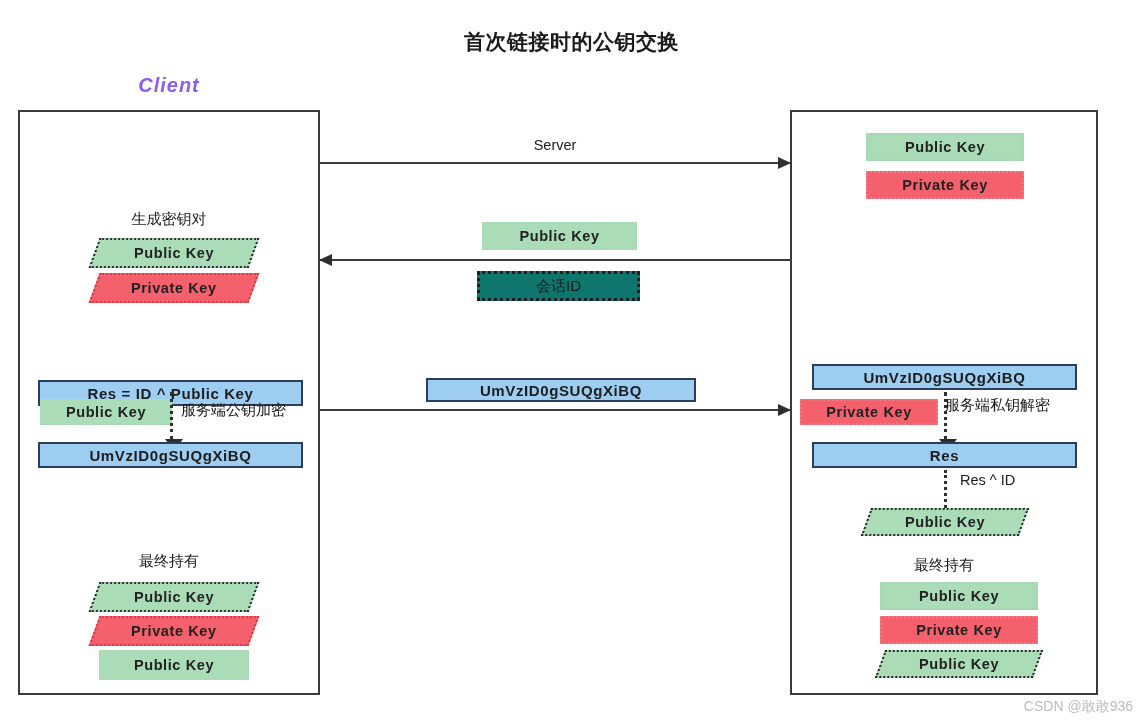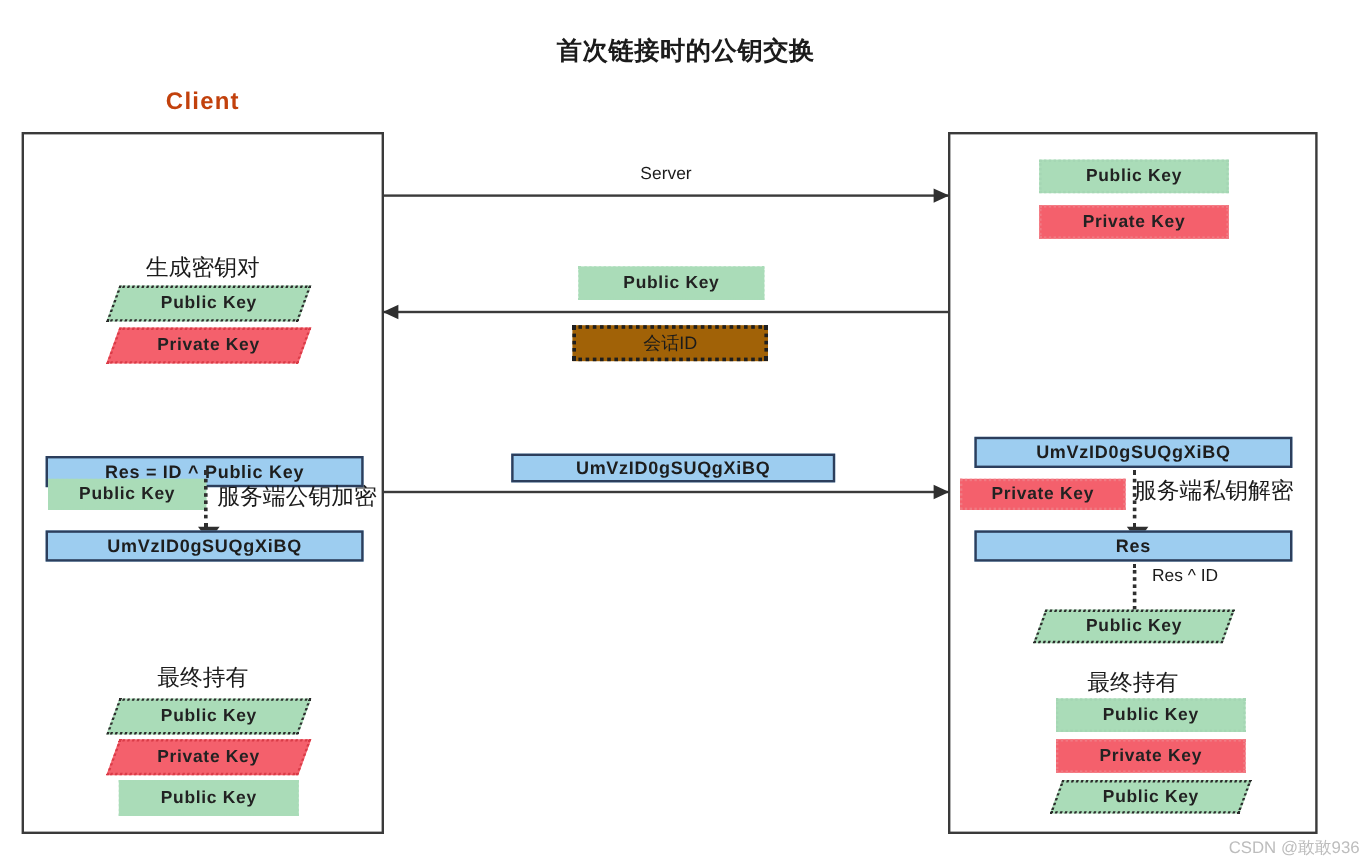--- a/index.html
+++ b/index.html
@@ -29,23 +29,24 @@
     font-weight: bold;
     color: #1b1b1b;
     letter-spacing: 0.5px;
   }
 
   
   .col-header {
     position: absolute;
     font-size: 20px;
     font-weight: bold;
-    color: #c2410c;
+    color: #8b5cf6;
     letter-spacing: 1px;
     text-align: center;
+    font-style: italic;
   }
   #client-header { left: 18px;  top: 74px; width: 302px; }
   #server-header { left: 790px; top: 74px; width: 308px; }
 
   
   .panel {
     position: absolute;
     border: 2px solid #3a3a3a;
     background: #ffffff;
     box-sizing: border-box;
@@ -112,21 +113,21 @@
 
   
   .label {
     position: absolute;
     font-size: 14.5px;
     color: #1b1b1b;
     white-space: nowrap;
   }
   .label-cn {
     font-weight: normal;
-    font-size: 19px;
+    font-size: 15px;
   }
   .label-center {
     text-align: center;
   }
 
   
   .h-arrow {
     position: absolute;
     height: 2px;
     background: #3b3b3b;
@@ -167,21 +168,21 @@
     border-left: 9px solid transparent;
     border-right: 9px solid transparent;
     border-top: 12px solid #2f2f2f;
   }
 
   
   .dotted-box {
     position: absolute;
     box-sizing: border-box;
     border: 3px dotted #1f1f1f;
-    background: #a16207;
+    background: #0f766e;
     display: flex;
     align-items: center;
     justify-content: center;
     font-size: 15px;
     color: #1b1b1b;
     white-space: nowrap;
   }
 
   
   .watermark {

